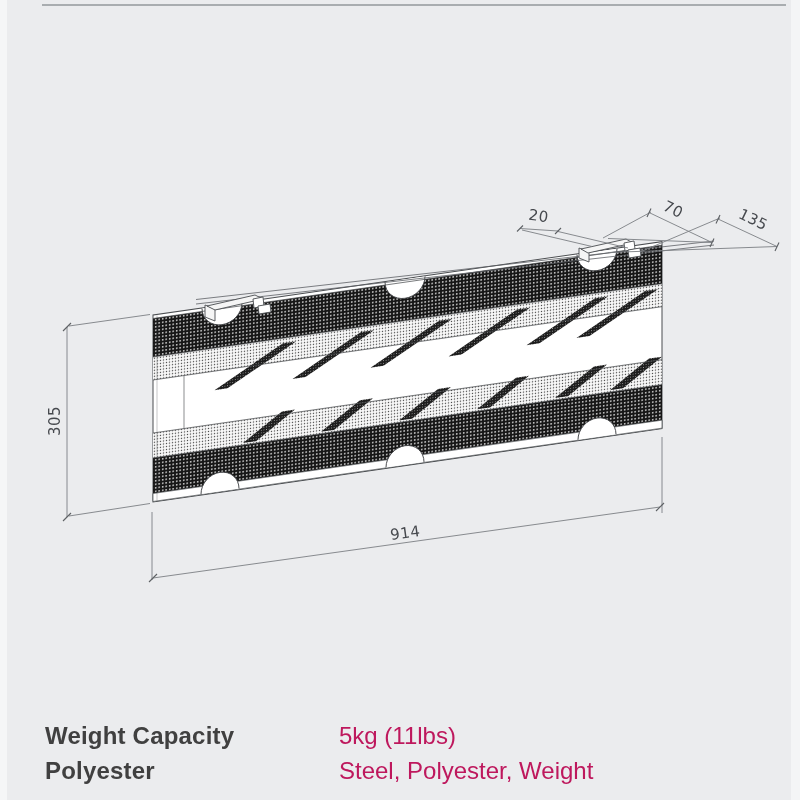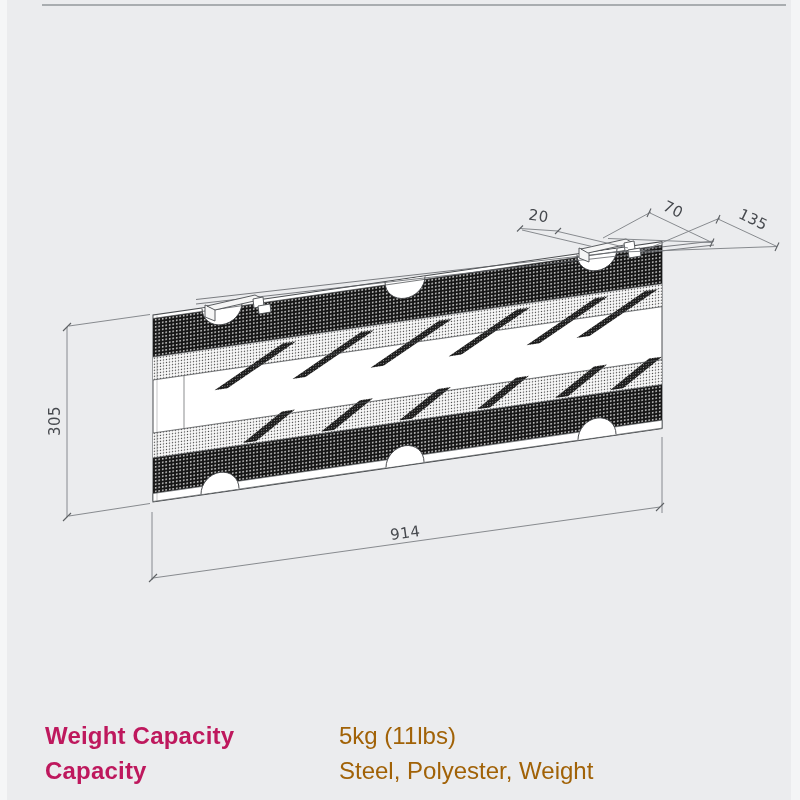--- a/index.html
+++ b/index.html
@@ -13,23 +13,23 @@
   .edge-strip.right{right:0;width:9px;background:#f4f5f6;}
   .top-rule{position:absolute;left:42px;top:4px;width:744px;height:2px;background:#a9adb0;}
   svg.drawing{position:absolute;left:0;top:0;}
   .dim-text{
     font-family:"DejaVu Sans", sans-serif;
     fill:#46494e;font-size:15px;letter-spacing:.5px;
   }
   .specs{position:absolute;left:45px;top:722px;width:710px;}
   .spec-row{display:flex;align-items:baseline;margin-bottom:7px;}
   .spec-label{
-    width:294px;font-size:24px;font-weight:bold;color:#be185d;letter-spacing:.2px;
+    width:294px;font-size:24px;font-weight:bold;color:#404040;letter-spacing:.2px;
   }
-  .spec-value{font-size:24px;color:#a16207;}
+  .spec-value{font-size:24px;color:#be185d;}
 </style>
 </head>
 <body>
 
 <div class="stage">
   <div class="edge-strip left"></div>
   <div class="edge-strip right"></div>
   <div class="top-rule"></div>
 
   <svg class="drawing" width="800" height="800" viewBox="0 0 800 800">
@@ -162,17 +162,17 @@
     <text class="dim-text" transform="translate(60,421) rotate(-90)" text-anchor="middle">305</text>
     <text class="dim-text" transform="translate(406,538) rotate(-8)" text-anchor="middle">914</text>
   </svg>
 
   <div class="specs">
     <div class="spec-row">
       <div class="spec-label">Weight Capacity</div>
       <div class="spec-value">5kg (11lbs)</div>
     </div>
     <div class="spec-row">
-      <div class="spec-label">Capacity</div>
+      <div class="spec-label">Polyester</div>
       <div class="spec-value">Steel, Polyester, Weight</div>
     </div>
   </div>
 </div>
 
 </body></html>

